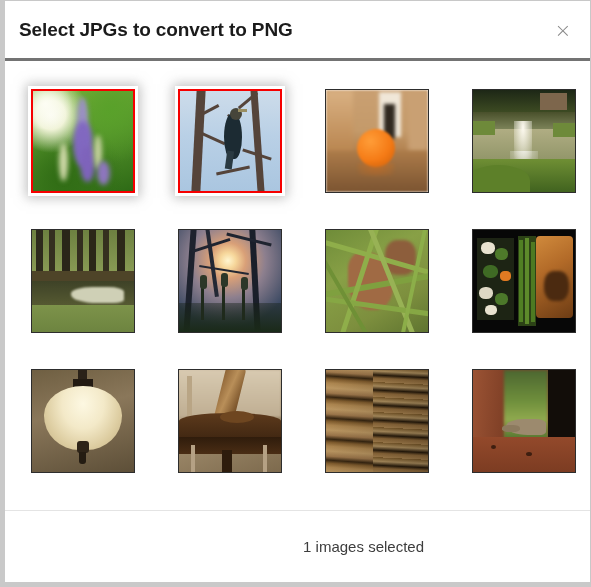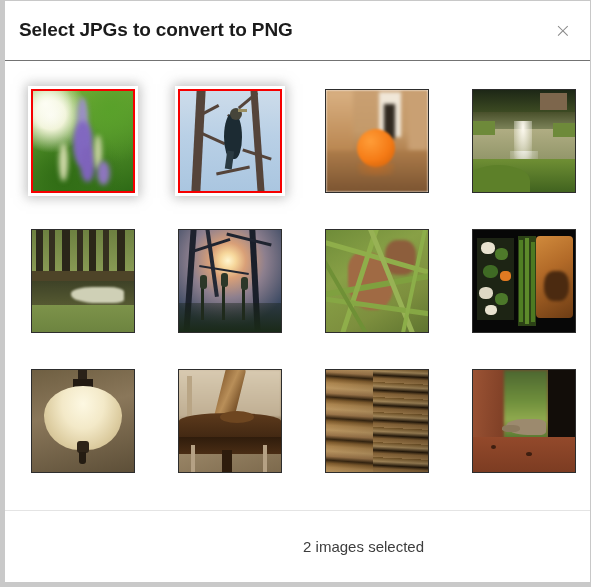--- a/index.html
+++ b/index.html
@@ -23,21 +23,21 @@
     border-bottom-color: #c9c9c9;
     display: flex;
     flex-direction: column;
   }
 
   
   #header {
     position: relative;
     height: 60px;
     flex: 0 0 60px;
-    border-bottom: 1px solid #737373;
+    border-bottom: 3px solid #737373;
     background: #ffffff;
   }
   #dialog-title {
     position: absolute;
     left: 14px; top: 18px;
     font-size: 19px;
     font-weight: bold;
     color: #1b1b1b;
     letter-spacing: -0.1px;
   }
@@ -330,17 +330,17 @@
           <div class="layer" style="left:0;top:66%;width:100%;height:34%;background:linear-gradient(180deg,#93492b,#7c3c22);"></div>
           <div class="layer" style="left:18%;top:74%;width:5px;height:4px;background:#3e1e10;border-radius:50%;"></div>
           <div class="layer" style="left:52%;top:80%;width:6px;height:4px;background:#3e1e10;border-radius:50%;"></div>
         </div>
       </div>
 
     </div>
   </div>
 
   <div id="footer">
-    <div id="selected-count">2 images selected</div>
+    <div id="selected-count">1 images selected</div>
 
   </div>
 
 </div>
 
 </body></html>

